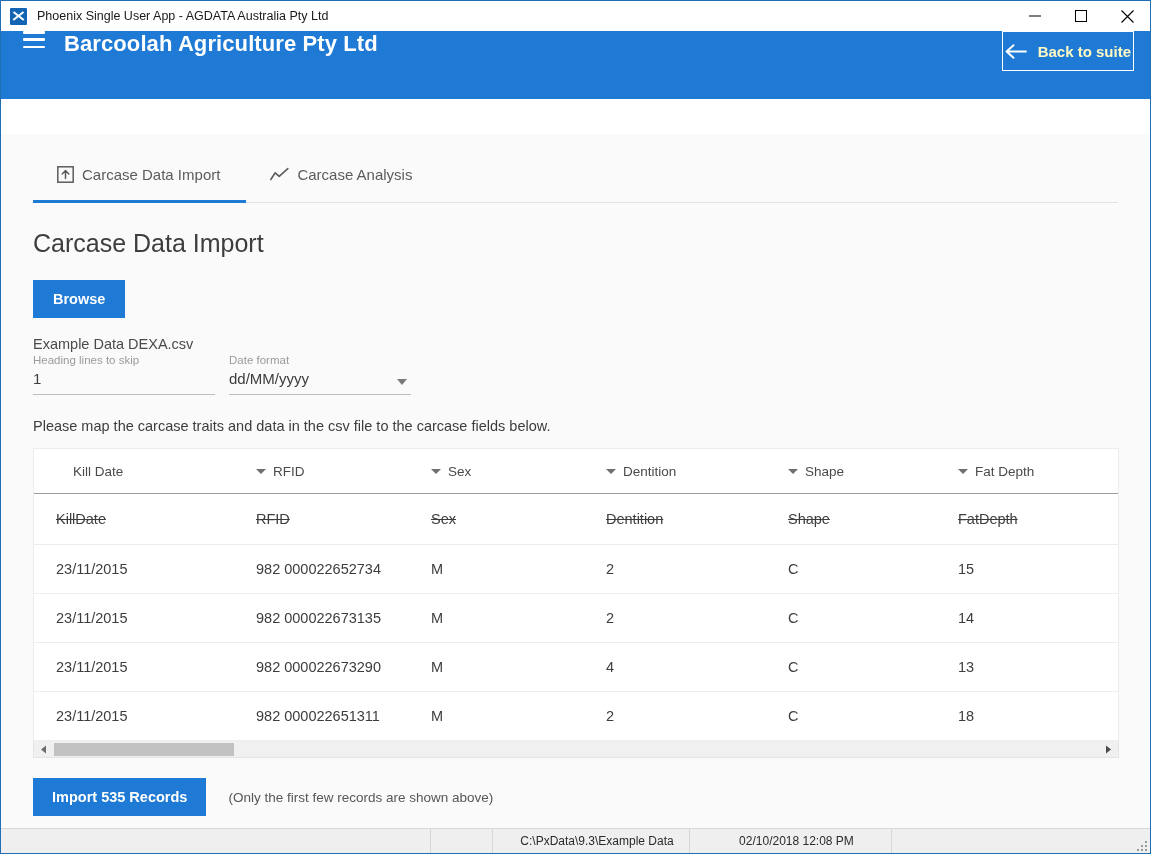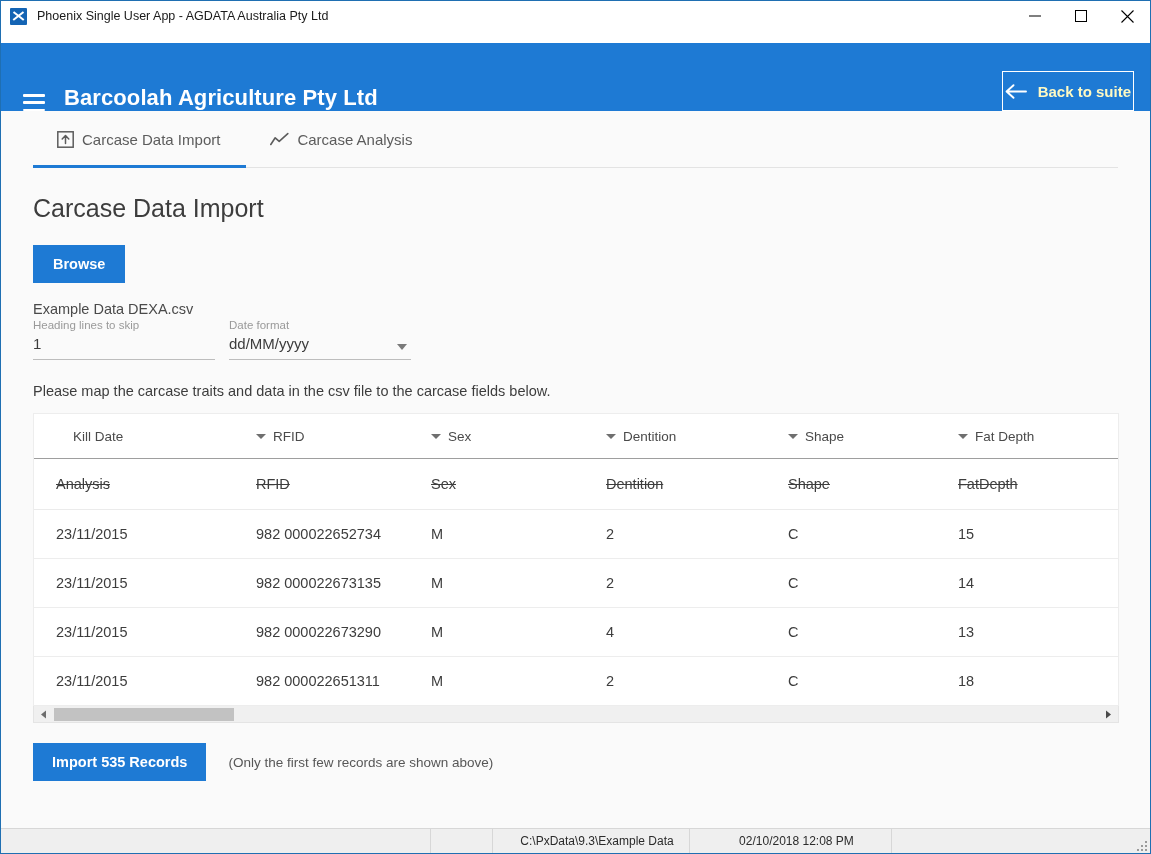--- a/index.html
+++ b/index.html
@@ -76,25 +76,24 @@
     justify-content: center;
     color: #000;
   }
   .win-btn svg { display: block; }
 
   
   .appbar {
     height: 68px;
     background: #1e7ad4;
     display: flex;
-    align-items: flex-end;
+    align-items: flex-start;
     padding: 0 16px 0 22px;
     flex: 0 0 auto;
     box-sizing: border-box;
-    margin-top: 12px;
   }
   .hamburger {
     width: 22px;
     height: 17px;
     display: flex;
     flex-direction: column;
     justify-content: space-between;
     margin-right: 19px;
     flex: 0 0 auto;
   }
@@ -126,24 +125,25 @@
     cursor: pointer;
     font-family: inherit;
     white-space: nowrap;
   }
   .back-arrow { display: block; }
 
   
   .content {
     flex: 1 1 auto;
     background: #fafafa;
-    padding: 0 32px;
+    padding: 12px 32px;
     box-sizing: border-box;
     overflow: hidden;
     position: relative;
+    margin-top: 35px;
   }
 
   .tabs {
     display: flex;
     align-items: flex-end;
     height: 56px;
     border-bottom: 1px solid #e3e3e3;
     gap: 0;
   }
   .tab {
@@ -528,21 +528,21 @@
             </td>
             <td>
               <div class="sel-cell">
                 <span class="caret-sm"></span>
                 <span>Fat Depth</span>
               </div>
             </td>
           </tr>
 
           <tr class="csvhead-row">
-            <td>Analysis</td>
+            <td>KillDate</td>
             <td>RFID</td>
             <td>Sex</td>
             <td>Dentition</td>
             <td>Shape</td>
             <td>FatDepth</td>
           </tr>
 
           <tr class="data-row">
             <td>23/11/2015</td>
             <td>982 000022652734</td>

